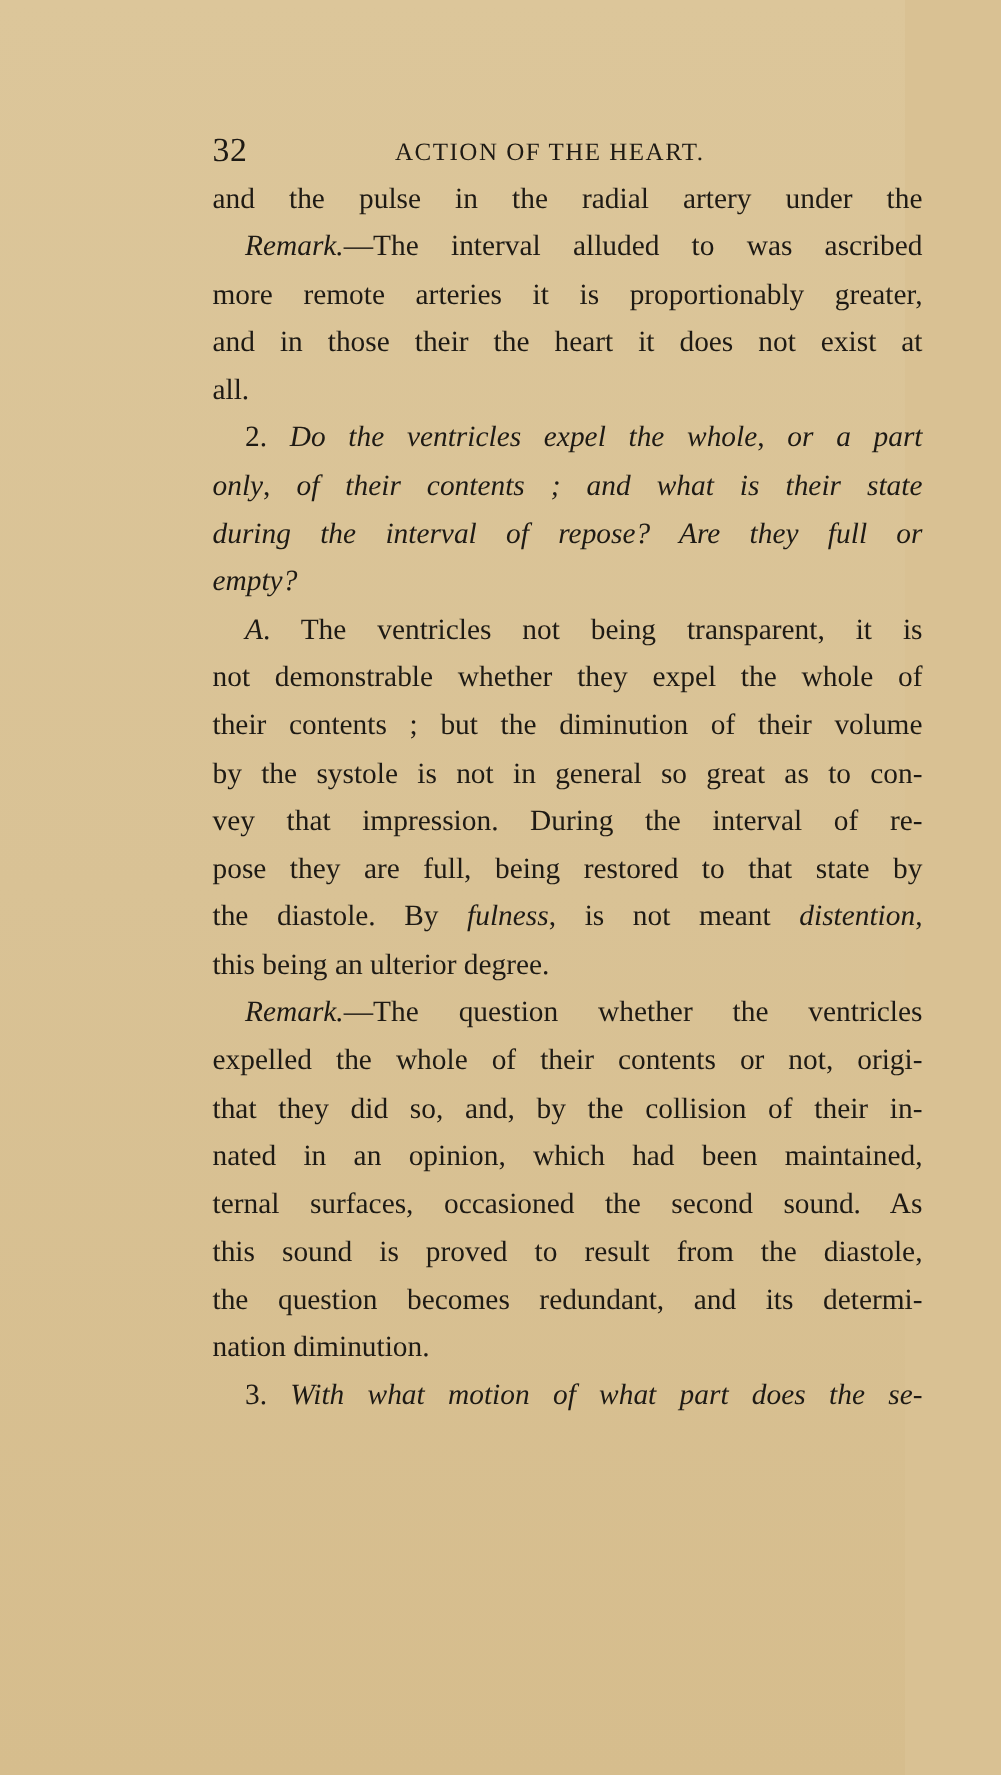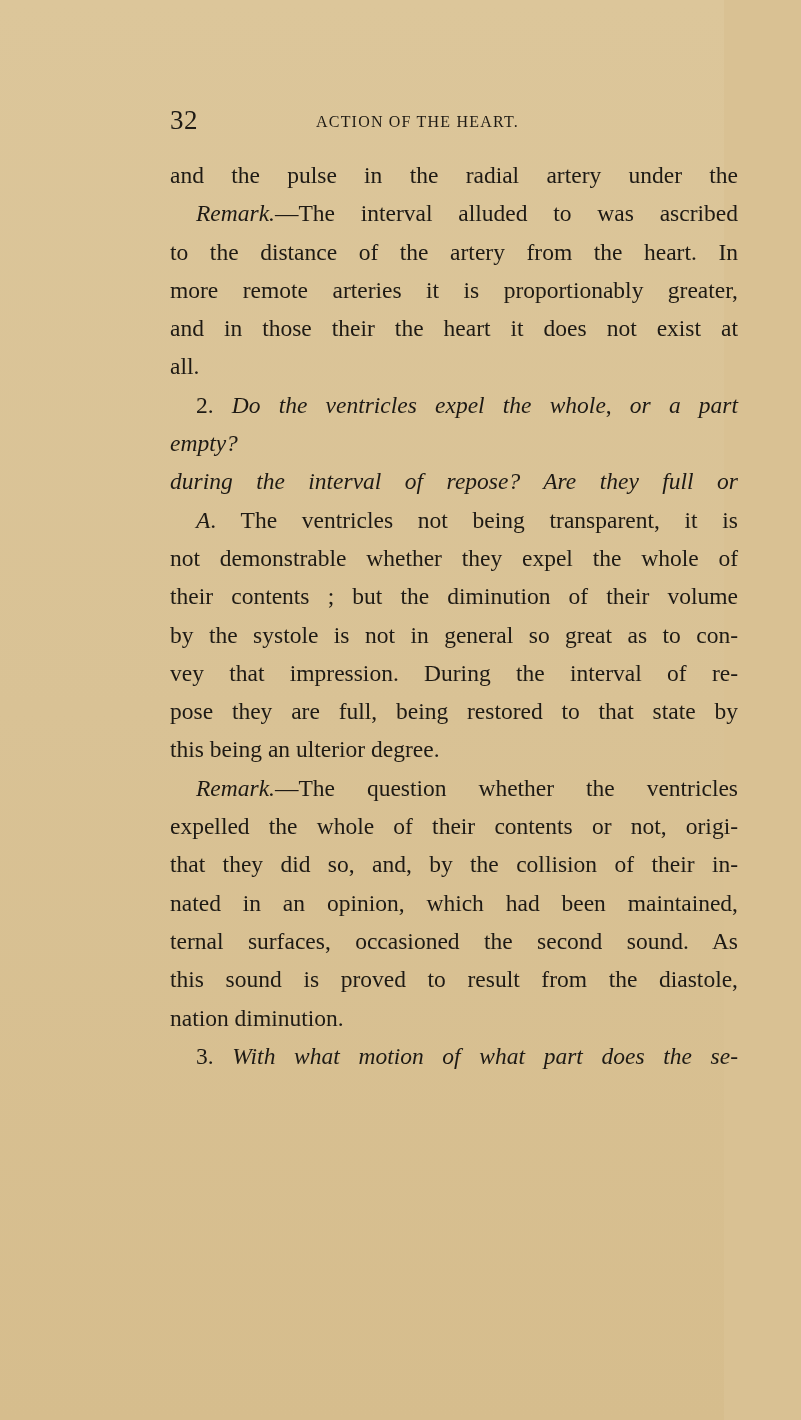--- a/index.html
+++ b/index.html
@@ -35,28 +35,28 @@
       left: 0;
       top: 0;
       font-size: 27px;
       line-height: 40px;
       letter-spacing: 0.5px;
     }
     .running-title {
       position: absolute;
       left: 146px;
       top: 2px;
-      font-size: 16px;
+      font-size: 20px;
       line-height: 40px;
       letter-spacing: 1.2px;
     }
     .body-text {
       position: absolute;
       left: 170px;
-      top: 156px;
+      top: 140px;
       width: 568px;
     }
     .line {
       height: 38.3px;
       line-height: 38.3px;
       font-size: 23.5px;
       white-space: nowrap;
       text-align: justify;
       text-align-last: justify;
       display: block;
@@ -78,36 +78,38 @@
 
 <div class="page">
   <div class="header">
     <span class="page-number">32</span>
     <span class="running-title">ACTION OF THE HEART.</span>
   </div>
 
   <div class="body-text" id="body-text">
       <div class="line"><span>and the pulse in the radial artery under the</span></div>
       <div class="line indent"><span class="it">Remark.</span><span>—The interval alluded to was ascribed</span></div>
-      <div class="line"><span>to the distance of the artery from the heart.  In</span></div>
       <div class="line"><span>more remote arteries it is proportionably greater,</span></div>
       <div class="line"><span>and in those their the heart it does not exist at</span></div>
       <div class="line last"><span>all.</span></div>
       <div class="line indent"><span>2. </span><span class="it">Do the ventricles expel the whole</span><span>, </span><span class="it">or a part</span></div>
+      <div class="line"><span class="it">only</span><span>, </span><span class="it">of their contents ; and what is their state</span></div>
+      <div class="line"><span class="it">during the interval of repose?  Are they full or</span></div>
       <div class="line last"><span class="it">empty?</span></div>
-      <div class="line"><span class="it">during the interval of repose?  Are they full or</span></div>
       <div class="line indent"><span class="it">A</span><span>. The ventricles not being transparent, it is</span></div>
       <div class="line"><span>not demonstrable whether they expel the whole of</span></div>
       <div class="line"><span>their contents ; but the diminution of their volume</span></div>
       <div class="line"><span>by the systole is not in general so great as to con-</span></div>
       <div class="line"><span>vey that impression.  During the interval of re-</span></div>
       <div class="line"><span>pose they are full, being restored to that state by</span></div>
+      <div class="line"><span>the diastole.  By </span><span class="it">fulness</span><span>, is not meant </span><span class="it">distention</span><span>,</span></div>
       <div class="line last"><span>this being an ulterior degree.</span></div>
       <div class="line indent"><span class="it">Remark.</span><span>—The question whether the ventricles</span></div>
       <div class="line"><span>expelled the whole of their contents or not, origi-</span></div>
       <div class="line"><span>that they did so, and, by the collision of their in-</span></div>
       <div class="line"><span>nated in an opinion, which had been maintained,</span></div>
       <div class="line"><span>ternal surfaces, occasioned the second sound.  As</span></div>
       <div class="line"><span>this sound is proved to result from the diastole,</span></div>
+      <div class="line"><span>the question becomes redundant, and its determi-</span></div>
       <div class="line last"><span>nation diminution.</span></div>
       <div class="line indent"><span>3. </span><span class="it">With what motion of what part does the se-</span></div>
     </div>
 </div>
 
 </body></html>

